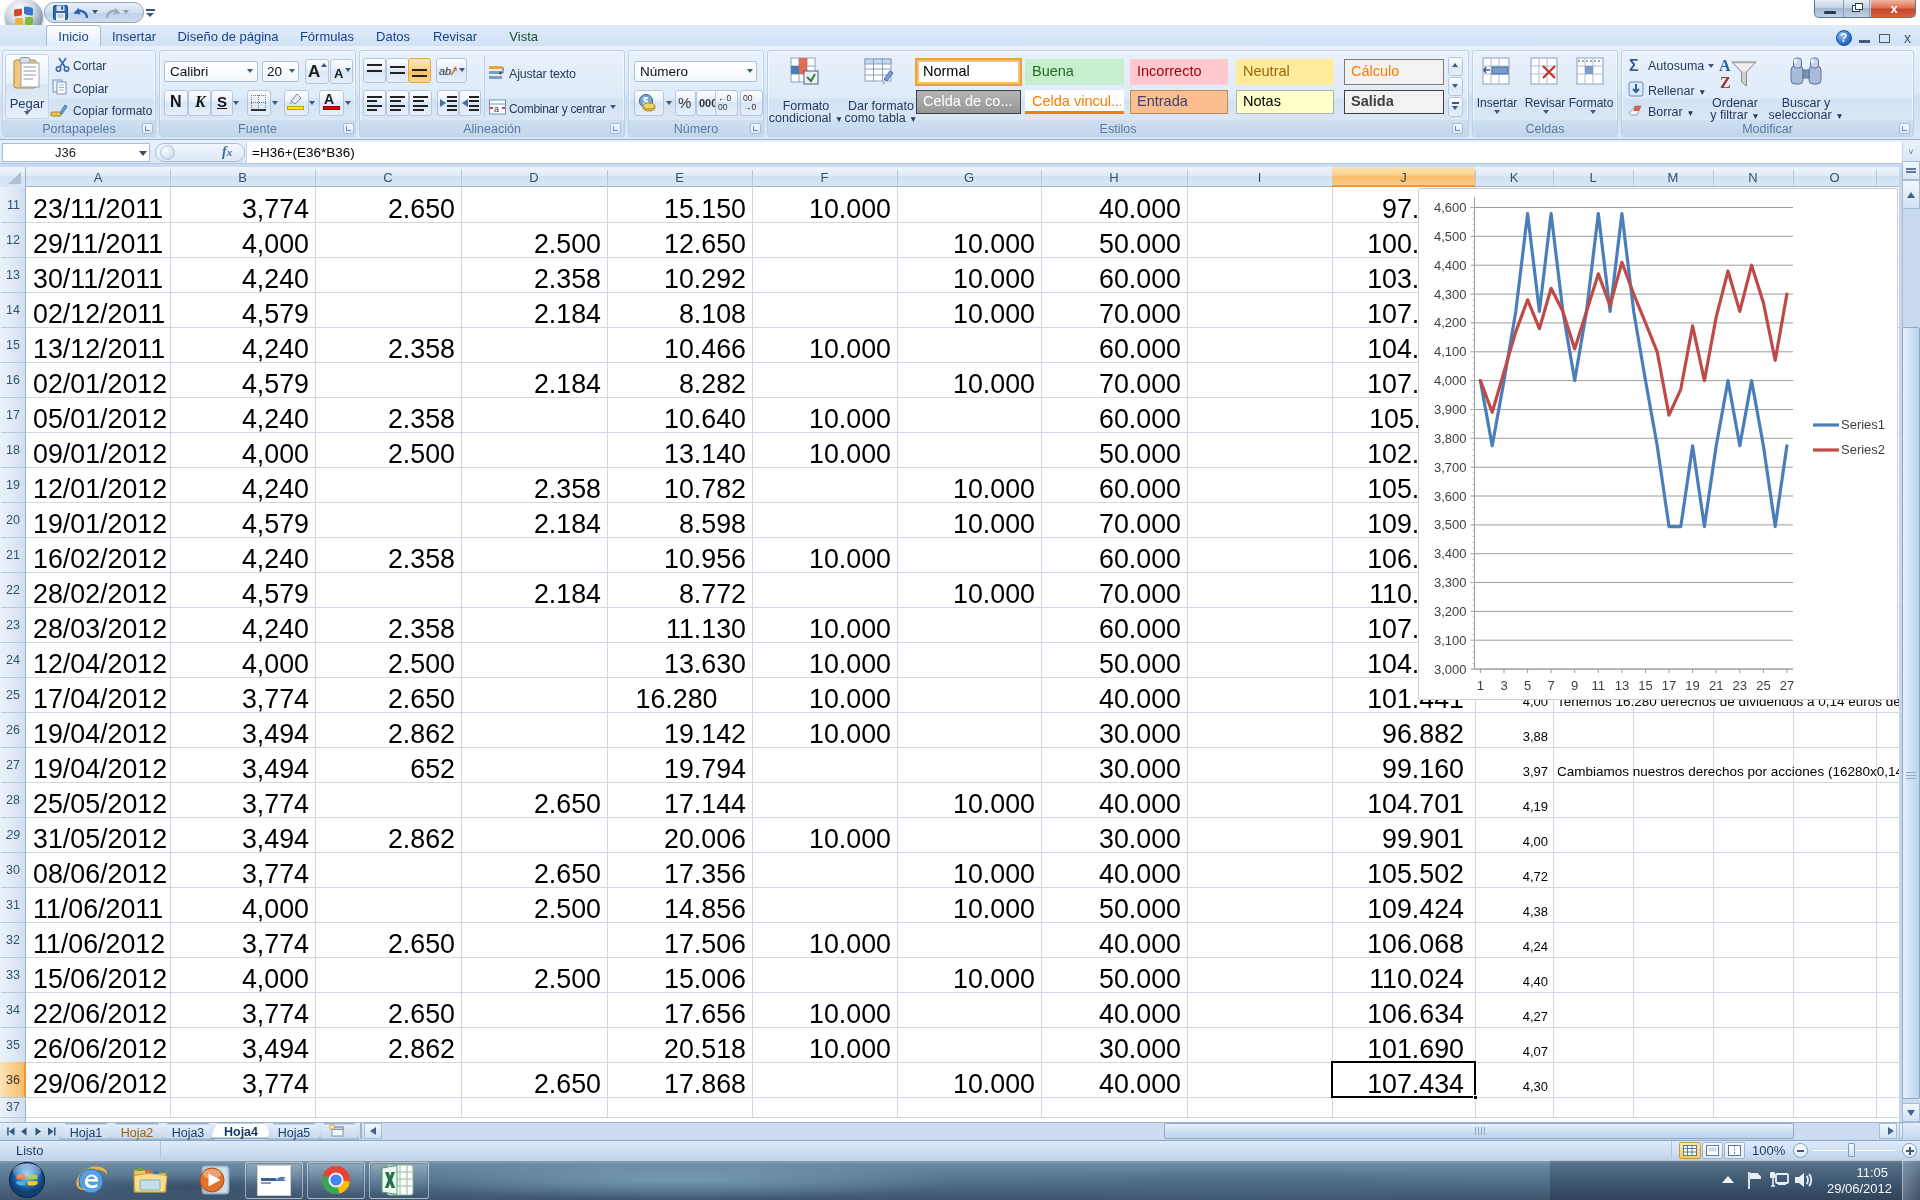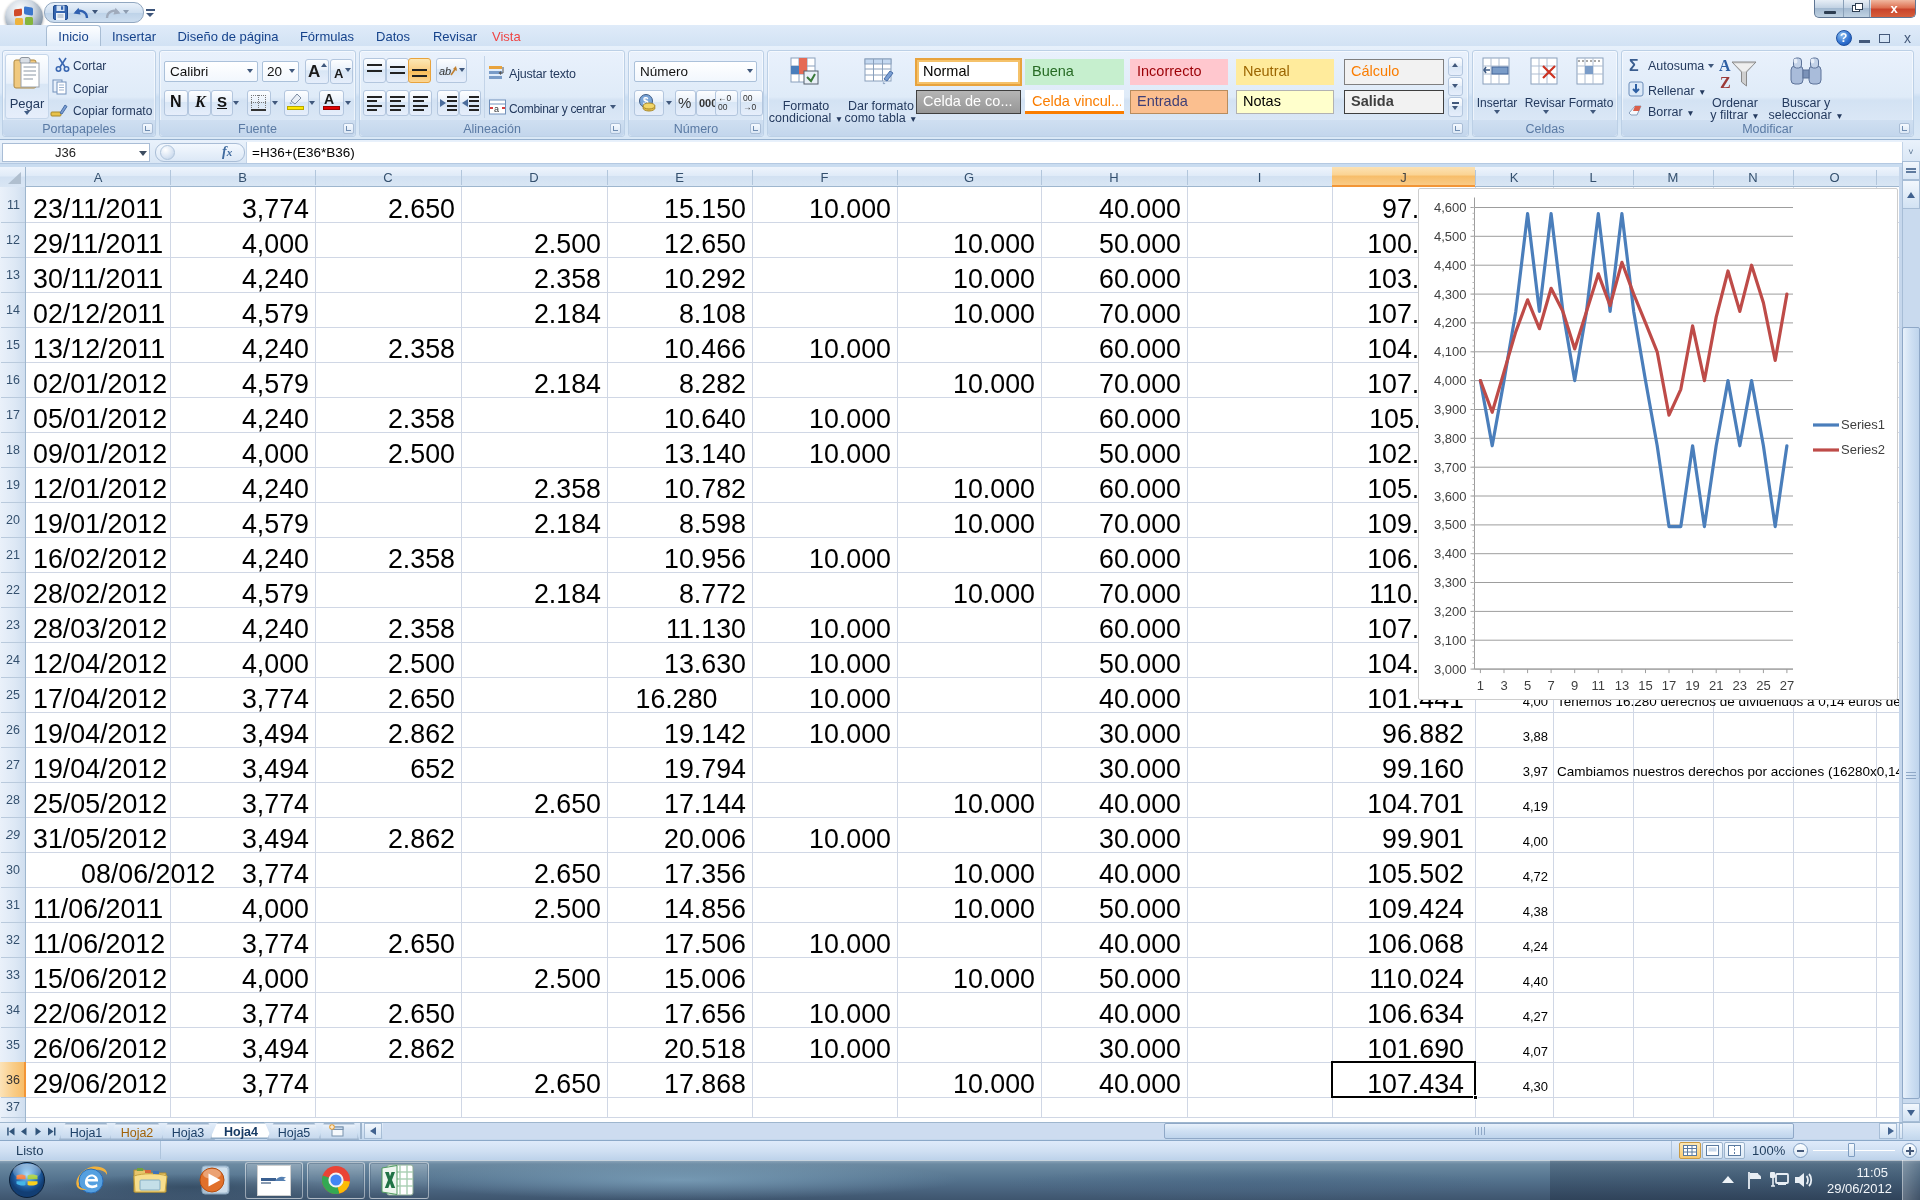--- a/index.html
+++ b/index.html
@@ -65,21 +65,21 @@
 
 <div class="ab" style="left:0;top:25px;width:1920px;height:21px;background:linear-gradient(#dfebf9,#d2e2f4);"></div>
 
 <div class="ab" style="left:46px;top:25px;width:55px;height:21px;background:linear-gradient(#fdfeff,#edf4fc 60%,#e0ecf9);border:1px solid #a8bdd4;border-bottom:none;border-radius:4px 4px 0 0;"></div>
 <div class="ab rtx" style="left:46px;top:29px;width:55px;text-align:center;color:#15428b;">Inicio</div>
 <div class="ab rtx" style="left:104px;top:29px;width:60px;text-align:center;color:#15428b;">Insertar</div>
 <div class="ab rtx" style="left:170px;top:29px;width:116px;text-align:center;color:#15428b;">Diseño de página</div>
 <div class="ab rtx" style="left:292px;top:29px;width:70px;text-align:center;color:#15428b;">Fórmulas</div>
 <div class="ab rtx" style="left:368px;top:29px;width:50px;text-align:center;color:#15428b;">Datos</div>
 <div class="ab rtx" style="left:424px;top:29px;width:62px;text-align:center;color:#15428b;">Revisar</div>
-<div class="ab rtx" style="left:492px;top:29px;width:46px;text-align:left;color:#ef4444;">Vista</div>
+<div class="ab rtx" style="left:492px;top:29px;width:46px;text-align:right;color:#14532d;">Vista</div>
 
 <div class="ab" style="left:1836px;top:30px;width:16px;height:16px;border-radius:50%;background:radial-gradient(circle at 35% 30%,#8fc2f0,#2e6fd0 60%,#1c4fa0);border:1px solid #1c4fa0;"></div>
 <div class="ab" style="left:1840px;top:31px;width:8px;height:13px;color:#fff;font-size:12px;font-weight:bold;">?</div>
 <div class="ab" style="left:1859px;top:40px;width:11px;height:3px;background:#44597a;"></div>
 <div class="ab" style="left:1879px;top:34px;width:11px;height:9px;border:1.5px solid #44597a;"></div>
 <div class="ab" style="left:1904px;top:33px;width:12px;height:12px;font-size:14px;color:#44597a;line-height:11px;">x</div>
 
 <div class="ab" style="left:0;top:46px;width:1920px;height:94px;background:linear-gradient(#e7f0fb 0%,#dcE9f8 50%,#ccdff3 55%,#dae8f6 100%);border-bottom:1px solid #96b1cf;"></div>
 <div class="ab" style="left:0;top:140px;width:1920px;height:1px;background:#e7f0fb;"></div>
 
@@ -90,20 +90,21 @@
     <div class="ab" style="left:160px;top:120px;width:195px;height:16px;border-radius:0 0 3px 3px;background:linear-gradient(#cfdff1,#c3d6ec);"></div>
     <div class="glabel" style="left:159px;top:122px;width:197px;">Fuente</div>
 <div class="ab" style="left:359px;top:50px;width:266px;height:87px;border:1px solid #bcd0e6;border-radius:3px;background:linear-gradient(#e9f1fc,#dfebf8 54%,#d3e2f3 58%,#e0ebf8 100%);box-shadow:inset 0 0 0 1px rgba(255,255,255,.55);"></div>
     <div class="ab" style="left:360px;top:120px;width:264px;height:16px;border-radius:0 0 3px 3px;background:linear-gradient(#cfdff1,#c3d6ec);"></div>
     <div class="glabel" style="left:359px;top:122px;width:266px;">Alineación</div>
 <div class="ab" style="left:628px;top:50px;width:136px;height:87px;border:1px solid #bcd0e6;border-radius:3px;background:linear-gradient(#e9f1fc,#dfebf8 54%,#d3e2f3 58%,#e0ebf8 100%);box-shadow:inset 0 0 0 1px rgba(255,255,255,.55);"></div>
     <div class="ab" style="left:629px;top:120px;width:134px;height:16px;border-radius:0 0 3px 3px;background:linear-gradient(#cfdff1,#c3d6ec);"></div>
     <div class="glabel" style="left:628px;top:122px;width:136px;">Número</div>
 <div class="ab" style="left:767px;top:50px;width:702px;height:87px;border:1px solid #bcd0e6;border-radius:3px;background:linear-gradient(#e9f1fc,#dfebf8 54%,#d3e2f3 58%,#e0ebf8 100%);box-shadow:inset 0 0 0 1px rgba(255,255,255,.55);"></div>
     <div class="ab" style="left:768px;top:120px;width:700px;height:16px;border-radius:0 0 3px 3px;background:linear-gradient(#cfdff1,#c3d6ec);"></div>
+    <div class="glabel" style="left:767px;top:122px;width:702px;">Estilos</div>
 <div class="ab" style="left:1472px;top:50px;width:146px;height:87px;border:1px solid #bcd0e6;border-radius:3px;background:linear-gradient(#e9f1fc,#dfebf8 54%,#d3e2f3 58%,#e0ebf8 100%);box-shadow:inset 0 0 0 1px rgba(255,255,255,.55);"></div>
     <div class="ab" style="left:1473px;top:120px;width:144px;height:16px;border-radius:0 0 3px 3px;background:linear-gradient(#cfdff1,#c3d6ec);"></div>
     <div class="glabel" style="left:1472px;top:122px;width:146px;">Celdas</div>
 <div class="ab" style="left:1621px;top:50px;width:293px;height:87px;border:1px solid #bcd0e6;border-radius:3px;background:linear-gradient(#e9f1fc,#dfebf8 54%,#d3e2f3 58%,#e0ebf8 100%);box-shadow:inset 0 0 0 1px rgba(255,255,255,.55);"></div>
     <div class="ab" style="left:1622px;top:120px;width:291px;height:16px;border-radius:0 0 3px 3px;background:linear-gradient(#cfdff1,#c3d6ec);"></div>
     <div class="glabel" style="left:1621px;top:122px;width:293px;">Modificar</div>
 <div class="launch" style="left:142px;top:123px;"></div>
 <div class="launch" style="left:343px;top:123px;"></div>
 <div class="launch" style="left:610px;top:123px;"></div>
 <div class="launch" style="left:750px;top:123px;"></div>
@@ -684,21 +685,21 @@
 <div class="ab cellnum" style="left:1332px;top:789px;width:132px;">104.701</div>
 <div class="ab ksm" style="left:1475px;top:799px;width:73px;">4,19</div>
 <div class="ab celldate" style="left:33px;top:824px;width:137px;">31/05/2012</div>
 <div class="ab cellnum" style="left:170px;top:824px;width:139px;">3,494</div>
 <div class="ab cellnum" style="left:315px;top:824px;width:140px;">2.862</div>
 <div class="ab cellnum" style="left:607px;top:824px;width:139px;">20.006</div>
 <div class="ab cellnum" style="left:752px;top:824px;width:139px;">10.000</div>
 <div class="ab cellnum" style="left:1041px;top:824px;width:140px;">30.000</div>
 <div class="ab cellnum" style="left:1332px;top:824px;width:132px;">99.901</div>
 <div class="ab ksm" style="left:1475px;top:834px;width:73px;">4,00</div>
-<div class="ab celldate" style="left:33px;top:859px;width:137px;margin-left:48px;">08/06/2012</div>
+<div class="ab celldate" style="left:33px;top:859px;width:137px;">08/06/2012</div>
 <div class="ab cellnum" style="left:170px;top:859px;width:139px;">3,774</div>
 <div class="ab cellnum" style="left:461px;top:859px;width:140px;">2.650</div>
 <div class="ab cellnum" style="left:607px;top:859px;width:139px;">17.356</div>
 <div class="ab cellnum" style="left:897px;top:859px;width:138px;">10.000</div>
 <div class="ab cellnum" style="left:1041px;top:859px;width:140px;">40.000</div>
 <div class="ab cellnum" style="left:1332px;top:859px;width:132px;">105.502</div>
 <div class="ab ksm" style="left:1475px;top:869px;width:73px;">4,72</div>
 <div class="ab celldate" style="left:33px;top:894px;width:137px;">11/06/2011</div>
 <div class="ab cellnum" style="left:170px;top:894px;width:139px;">4,000</div>
 <div class="ab cellnum" style="left:461px;top:894px;width:140px;">2.500</div>

